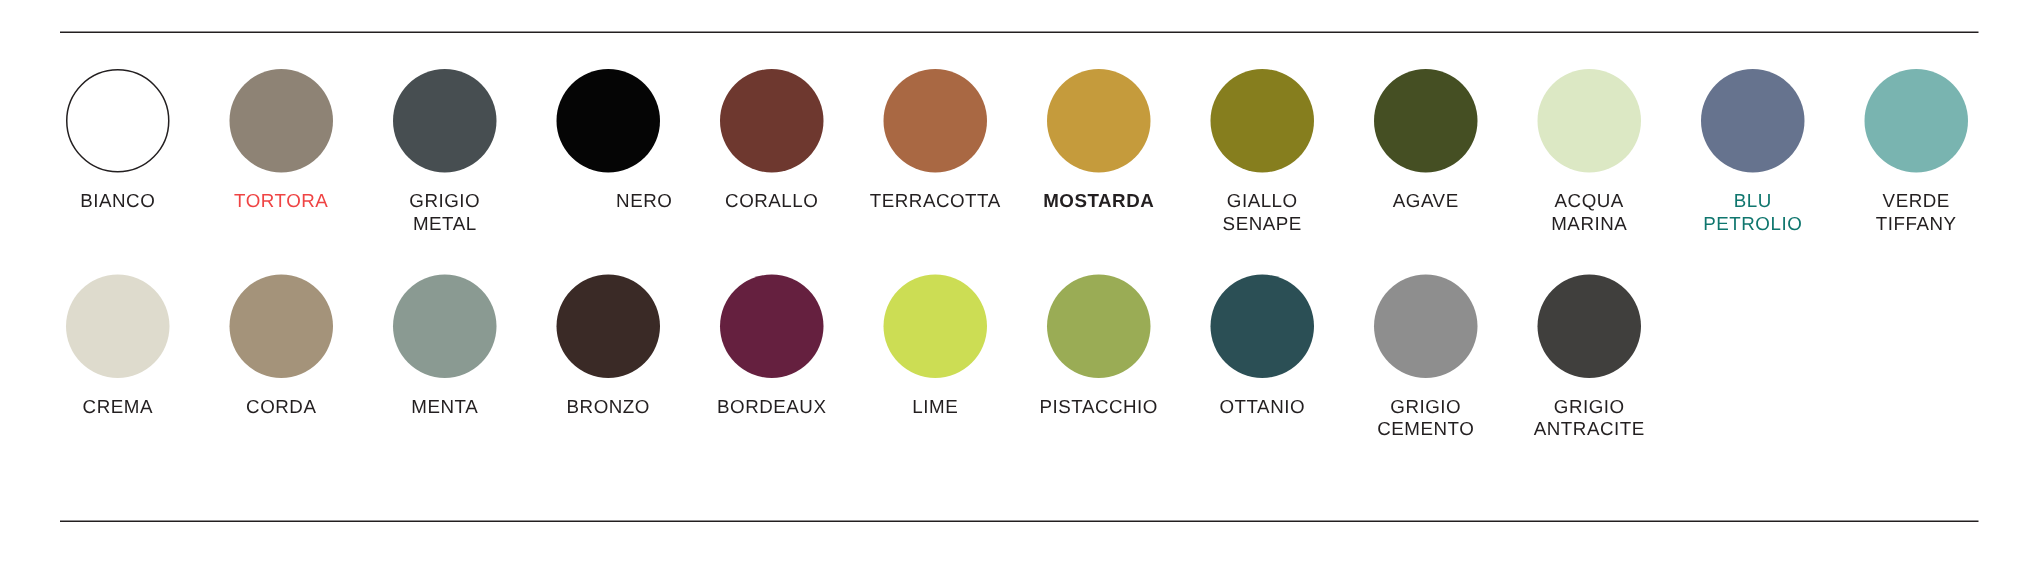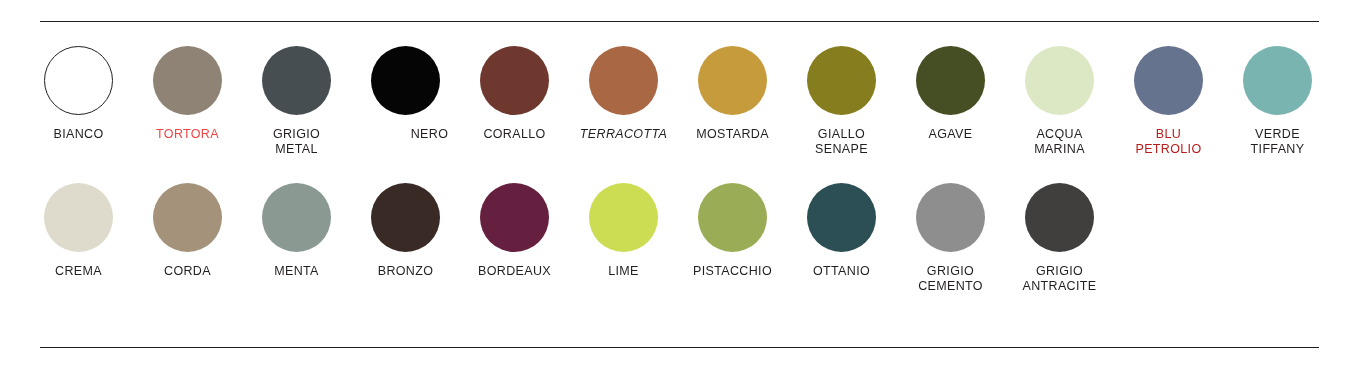--- a/index.html
+++ b/index.html
@@ -99,43 +99,43 @@
       <div class="swatch-cell">
         <div class="dot" style="background: rgb(5, 5, 5);"></div>
         <div class="swatch-label" style="color: rgb(35, 31, 32); padding-left: 48px;">NERO</div>
       </div>
       <div class="swatch-cell">
         <div class="dot" style="background: rgb(110, 56, 47);"></div>
         <div class="swatch-label" style="color: rgb(35, 31, 32);">CORALLO</div>
       </div>
       <div class="swatch-cell">
         <div class="dot" style="background: rgb(169, 104, 67);"></div>
-        <div class="swatch-label" style="color: rgb(35, 31, 32); font-style: italic;">TERRACOTTA</div>
+        <div class="swatch-label" style="color: rgb(35, 31, 32);">TERRACOTTA</div>
       </div>
       <div class="swatch-cell">
         <div class="dot" style="background: rgb(197, 155, 60);"></div>
-        <div class="swatch-label" style="color: rgb(35, 31, 32);">MOSTARDA</div>
+        <div class="swatch-label" style="color: rgb(35, 31, 32); font-weight: bold;">MOSTARDA</div>
       </div>
       <div class="swatch-cell">
         <div class="dot" style="background: rgb(134, 126, 30);"></div>
         <div class="swatch-label" style="color: rgb(35, 31, 32);">GIALLO
 SENAPE</div>
       </div>
       <div class="swatch-cell">
         <div class="dot" style="background: rgb(69, 79, 35);"></div>
         <div class="swatch-label" style="color: rgb(35, 31, 32);">AGAVE</div>
       </div>
       <div class="swatch-cell">
         <div class="dot" style="background: rgb(220, 232, 196);"></div>
         <div class="swatch-label" style="color: rgb(35, 31, 32);">ACQUA
 MARINA</div>
       </div>
       <div class="swatch-cell">
         <div class="dot" style="background: rgb(102, 115, 142);"></div>
-        <div class="swatch-label" style="color: #b91c1c;">BLU
+        <div class="swatch-label" style="color: #0f766e;">BLU
 PETROLIO</div>
       </div>
       <div class="swatch-cell">
         <div class="dot" style="background: rgb(121, 180, 176);"></div>
         <div class="swatch-label" style="color: rgb(35, 31, 32);">VERDE
 TIFFANY</div>
       </div>
     </div>
 
     <div class="swatch-row row-2">

